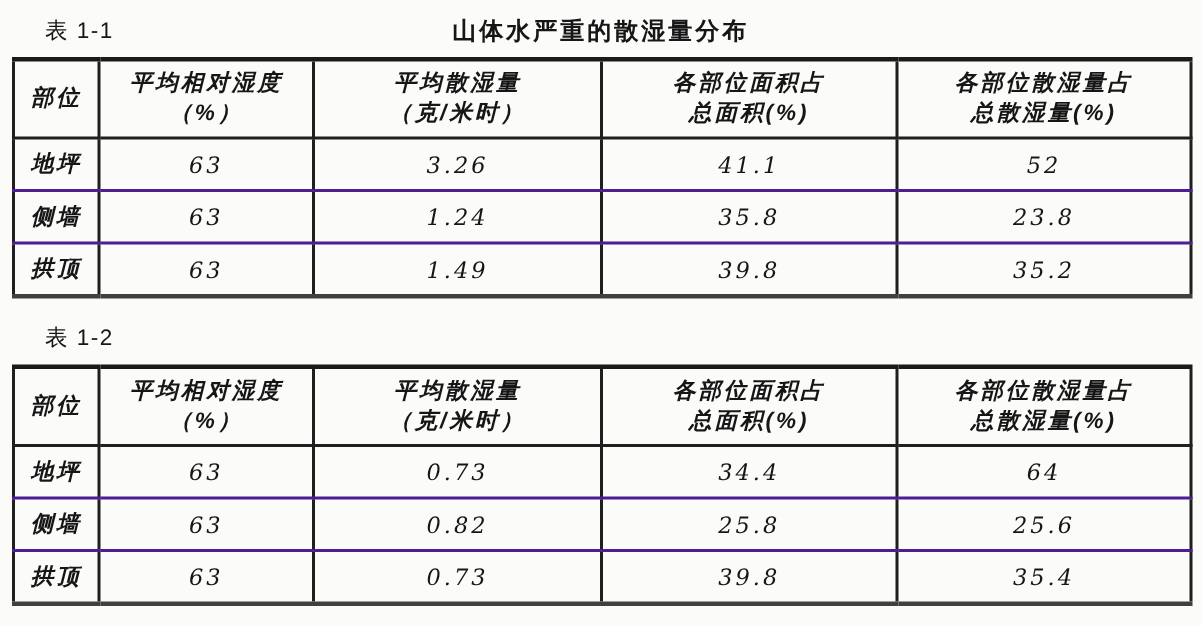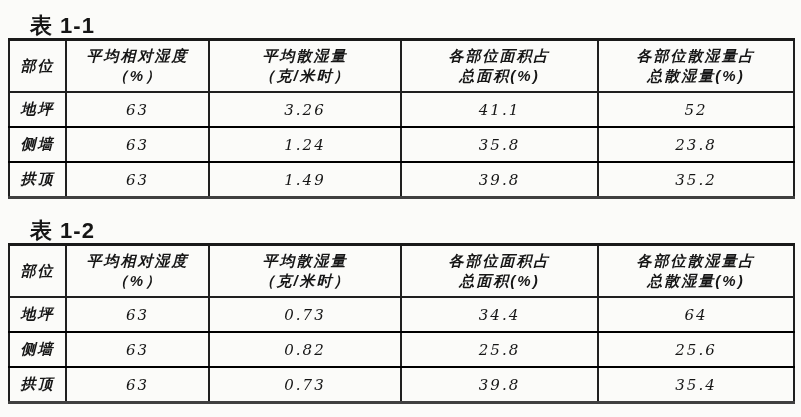--- a/index.html
+++ b/index.html
@@ -17,21 +17,21 @@
     position: relative;
   }
   .caption-row {
     position: relative;
     height: 32px;
     width: 785px;
   }
   .caption-row.second { margin-top: 12px; }
   .tbl-caption {
     position: absolute; left: 22px; top: 5px;
-    font-weight: bold; font-size: 22px;
+    font-weight: normal; font-size: 15px;
     letter-spacing: 1px;
   }
   .tbl-title {
     position: absolute; left: 0; right: 0; top: 5px;
     text-align: center;
     font-weight: bold; font-size: 16px;
     letter-spacing: 2px;
   }
   table.data-table {
     border-collapse: collapse;
@@ -51,21 +51,21 @@
   table.data-table thead th {
     border-top: 3px solid #1a1a1a;
     border-bottom: 2px solid #1f1f1f;
     height: 50px;
     font-size: 15px;
     font-weight: bold;
     letter-spacing: 2px;
     line-height: 20px;
   }
   table.data-table tbody td {
-    border-bottom: 2px solid #000000;
+    border-bottom: 2px solid #4c1d95;
     height: 33px;
     font-size: 15px;
   }
   table.data-table tbody tr:last-child td {
     border-bottom: 3px solid #404040;
   }
   .hline { display: block; }
   td.part-cell {
     font-weight: bold;
     font-size: 16px;
@@ -77,20 +77,21 @@
     letter-spacing: 2px;
   }
 </style>
 </head>
 <body>
 
 <div class="page">
 
   <div class="caption-row">
     <span class="tbl-caption">表 1-1</span>
+    <span class="tbl-title">山体水严重的散湿量分布</span>
   </div>
 
   <table class="data-table">
     <colgroup>
       <col style="width:57px">
         <col style="width:143px">
         <col style="width:192px">
         <col style="width:197px">
         <col style="width:196px">
     </colgroup>

